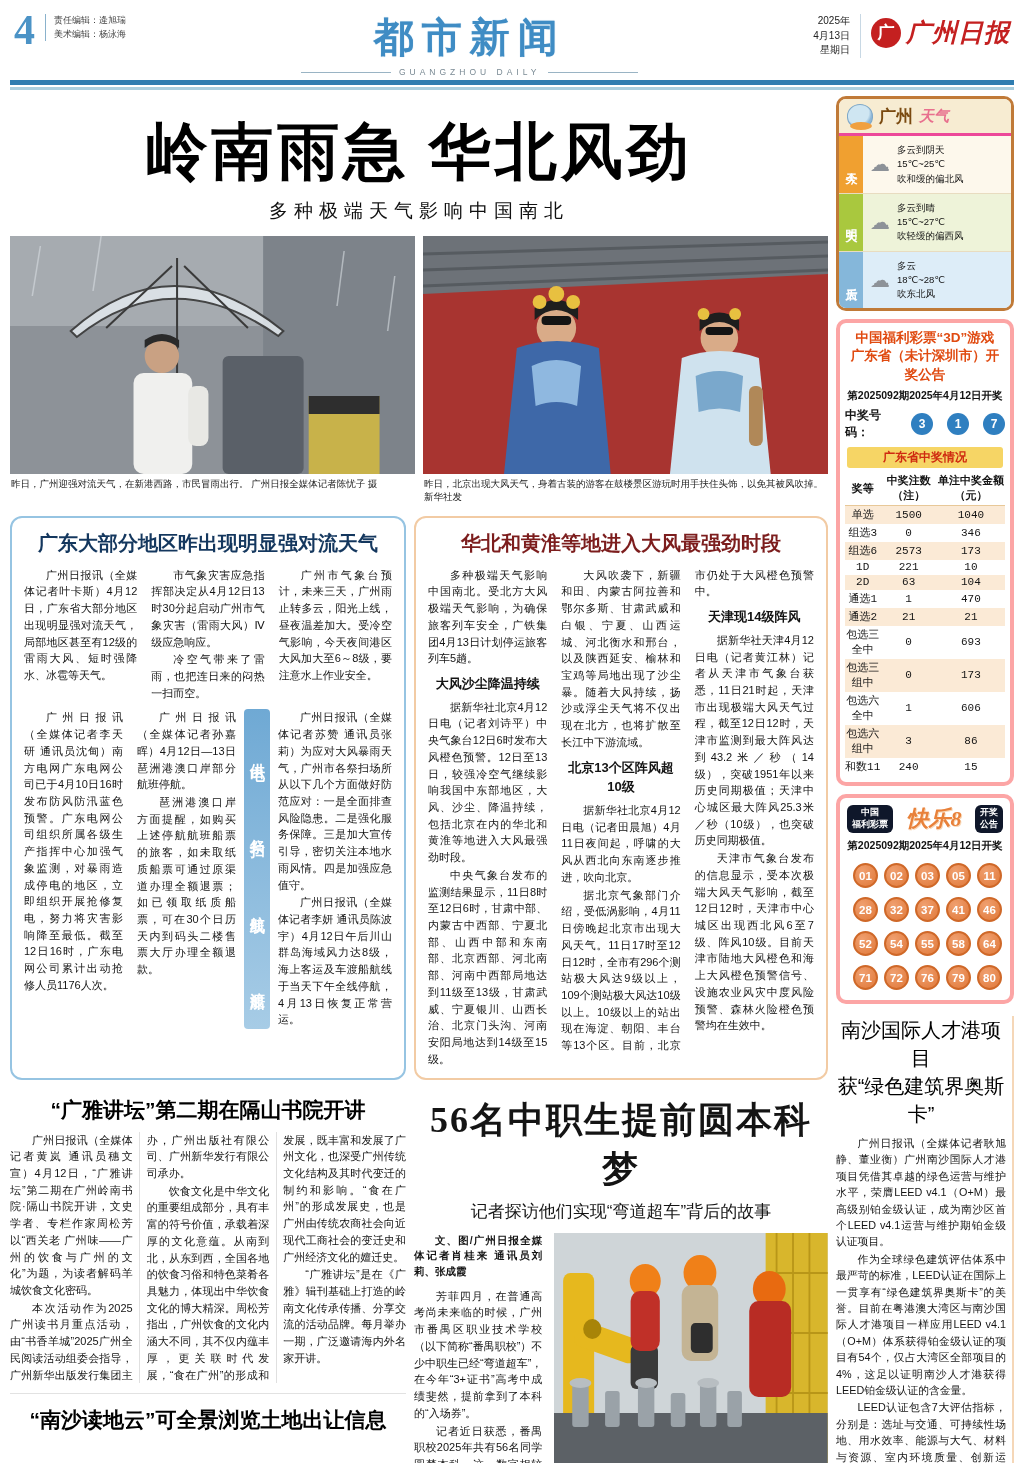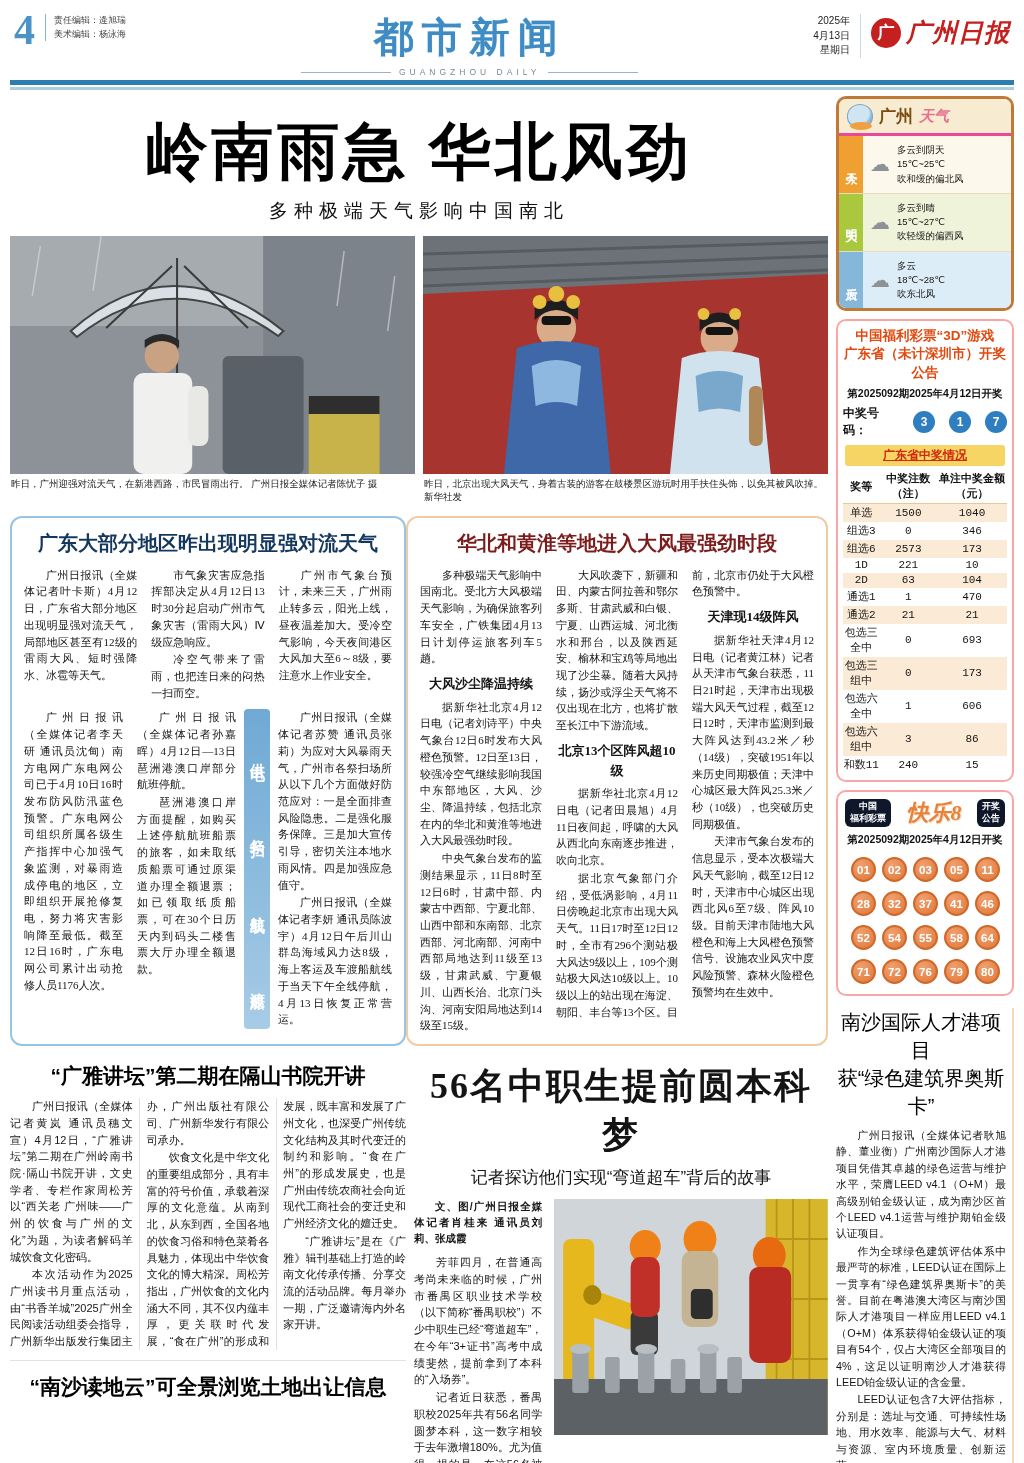--- a/index.html
+++ b/index.html
@@ -36,21 +36,21 @@
 
   
   .bt { font-size:11px; line-height:1.52; text-align:justify; }
   .bt .p, .bt p { text-indent:2em; margin:0 0 1px; }
   .bt .h { text-align:center; font-weight:bold; font-size:13px; margin:7px 0 5px; text-indent:0; }
   .c3 { column-count:3; column-gap:14px; }
   .c2 { column-count:2; column-gap:14px; }
   .rulecols { column-rule:1px solid #e0e0e0; }
 
   
-  .boxrow { display:flex; gap:0; margin-top:10px;font-family:Liberation Serif, serif; }
+  .boxrow { display:flex; gap:8px; margin-top:10px; }
   .boxblue  { width:396px; border:2px solid #96c4e2; border-radius:12px; padding:10px 12px; background:#fff; }
   .boxpeach { flex:1; border:2px solid #f2cba4; border-radius:12px; padding:10px 12px; background:#fff; }
   .bxt-blue  { text-align:center; font-weight:bold; font-size:20px; color:#14375e; margin:2px 0 10px; }
   .bxt-peach { text-align:center; font-weight:bold; font-size:20px; color:#7c1d1d; margin:2px 0 10px; }
   .blsplit { display:flex; gap:8px; margin-top:8px; }
   .blsplit .lft { flex:1; }
   .tagstrip { width:26px; background:linear-gradient(180deg,#6fa9d4,#a7cce6); border-radius:4px; display:flex; flex-direction:column; align-items:center; justify-content:space-around; padding:8px 0; }
   .tag { writing-mode:vertical-rl; color:#fff; font-weight:bold; font-size:15px; letter-spacing:4px; }
   .blsplit .rgt { width:31%; }
 
@@ -73,27 +73,27 @@
   .mascot { width:26px; height:24px; border-radius:50% 50% 45% 45%; background:radial-gradient(circle at 40% 35%, #cfe6f2 0 55%, #8fb8d8 70%); border:1px solid #7fa8c8; position:relative; }
   .mascot::after { content:""; position:absolute; left:2px; bottom:-3px; width:22px; height:8px; border-radius:50%; background:#f0a040; }
   .wcity { color:#7a4a10; font-weight:900; font-size:17px; }
   .wtag { color:#e8708e; font-weight:bold; font-style:italic; font-size:15px; }
   .wrow { display:flex; align-items:center; }
   .wrow + .wrow { border-top:1px solid #e8dcc0; }
   .wday { width:24px; align-self:stretch; display:flex; align-items:center; justify-content:center; writing-mode:vertical-rl; letter-spacing:2px; color:#fff; font-weight:bold; font-size:12px; }
   .wcloud { font-size:20px; color:#8d9298; padding:0 7px; }
   .winfo { font-size:9.5px; line-height:1.5; padding:7px 0; }
 
-  .l3d, .kl8 { border:2px solid #fca5a5; border-radius:10px; padding:6px 5px; margin-top:8px; background:#fff; }
+  .l3d, .kl8 { border:4px solid #fca5a5; border-radius:10px; padding:6px 5px; margin-top:8px; background:#fff; }
   .l3d-t { text-align:center; color:#e04a10; font-weight:900; font-size:13.5px; line-height:1.35; }
   .issue { text-align:center; font-size:10.5px; font-weight:bold; margin:5px 0 4px; color:#111; }
   .ballrow { display:flex; align-items:center; justify-content:center; gap:16px; margin:4px 0 6px; }
   .ballrow .lbl { font-weight:bold; font-size:12px; }
   .bball { width:22px; height:22px; border-radius:50%; background:#2f7fc0; color:#fff; font-weight:bold; font-size:12px; text-align:center; line-height:22px; }
-  .region { background:#f6d565; color:#cf2a10; font-weight:bold; text-align:center; font-size:12px; padding:2px 0; border-radius:3px; margin:2px 2px 4px;text-decoration:underline; }
+  .region { background:#f6d565; color:#cf2a10; font-weight:bold; text-align:center; font-size:12px; padding:2px 0; border-radius:3px; margin:2px 2px 4px; }
   .l3d table { width:100%; border-collapse:collapse; font-size:11px;font-family:Liberation Mono, monospace; }
   .l3d th { font-weight:bold; padding:1.5px 0; border-bottom:1px solid #e8c898; }
   .l3d td { text-align:center; padding:1.5px 0; }
   .l3d tbody tr:nth-child(odd){ background:#fbead6; }
 
   .kl8head { display:flex; align-items:center; justify-content:space-between; padding:0 2px; }
   .ribbon { background:#0f172a; color:#fff; font-size:9px; font-weight:bold; text-align:center; border-radius:6px; padding:2px 5px; line-height:1.3; }
   .kl8logo { color:#e8813a; font-weight:900; font-size:22px; font-family:"Liberation Serif",serif; font-style:italic; text-shadow:1px 1px 0 #f8d8b8; }
   .kl8grid { display:grid; grid-template-columns:repeat(5,1fr); gap:9px 6px; padding:6px 8px 4px; justify-items:center; }
   .oball { width:25px; height:25px; border-radius:50%; background:radial-gradient(circle at 35% 30%, #f0a070, #e07838); border:2px solid #cf6828; color:#fff; font-weight:bold; font-size:11.5px; text-align:center; line-height:22px; }

